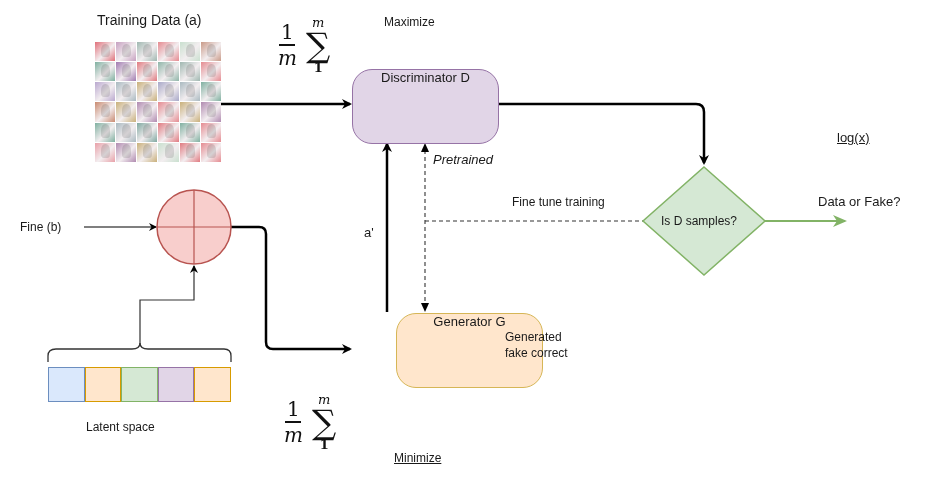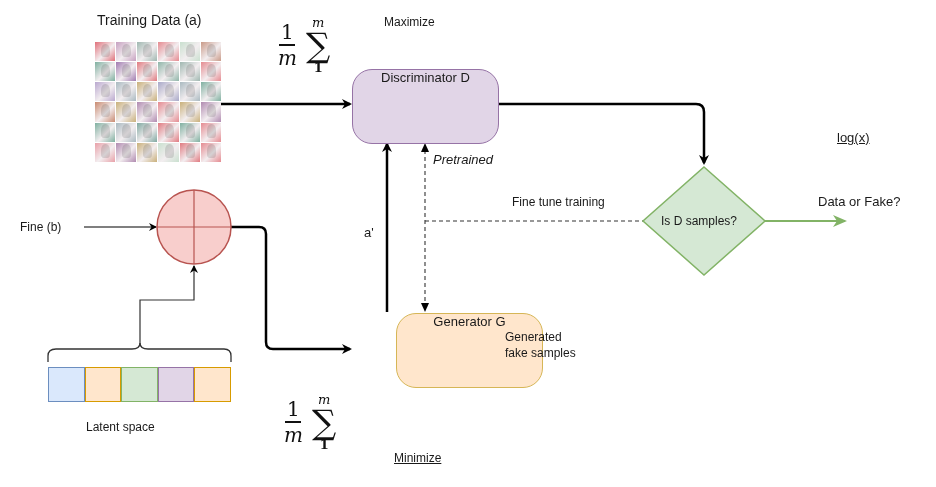--- a/index.html
+++ b/index.html
@@ -148,21 +148,21 @@
 
 <div class="abs lbl-sm" style="left:661px; top:214px;">Is D samples?</div>
 
 <div class="abs lbl-sm" style="left:20px; top:220px;">Fine (b)</div>
 <div class="abs lbl-sm" style="left:86px; top:420px;">Latent space</div>
 <div class="abs lbl" style="left:433px; top:152px;font-style:italic;">Pretrained</div>
 <div class="abs lbl" style="left:364px; top:225px;">a'</div>
 <div class="abs lbl-sm" style="left:512px; top:195px;">Fine tune training</div>
 <div class="abs lbl-sm" style="left:505px; top:329px; line-height:16px;">
   <div>Generated</div>
-  <div>fake samples</div>
+  <div>fake correct</div>
 </div>
 <div class="abs lbl" style="left:837px; top:130px;text-decoration:underline;">log(x)</div>
 <div class="abs lbl" style="left:818px; top:194px;">Data or Fake?</div>
 
 <div class="abs" id="latent-row" style="left:48px; top:367px; display:flex;">
     <div style="width: 36.6px; height: 35px; box-sizing: border-box; background: rgb(218, 232, 252); border: 1.5px solid rgb(108, 142, 191);"></div>
     <div style="width: 36.6px; height: 35px; box-sizing: border-box; background: rgb(255, 230, 204); border: 1.5px solid rgb(215, 155, 0); margin-left: 0px;"></div>
     <div style="width: 36.6px; height: 35px; box-sizing: border-box; background: rgb(213, 232, 212); border: 1.5px solid rgb(130, 179, 102); margin-left: 0px;"></div>
     <div style="width: 36.6px; height: 35px; box-sizing: border-box; background: rgb(225, 213, 231); border: 1.5px solid rgb(150, 115, 166); margin-left: 0px;"></div>
     <div style="width: 36.6px; height: 35px; box-sizing: border-box; background: rgb(255, 230, 204); border: 1.5px solid rgb(215, 155, 0); margin-left: 0px;"></div>

